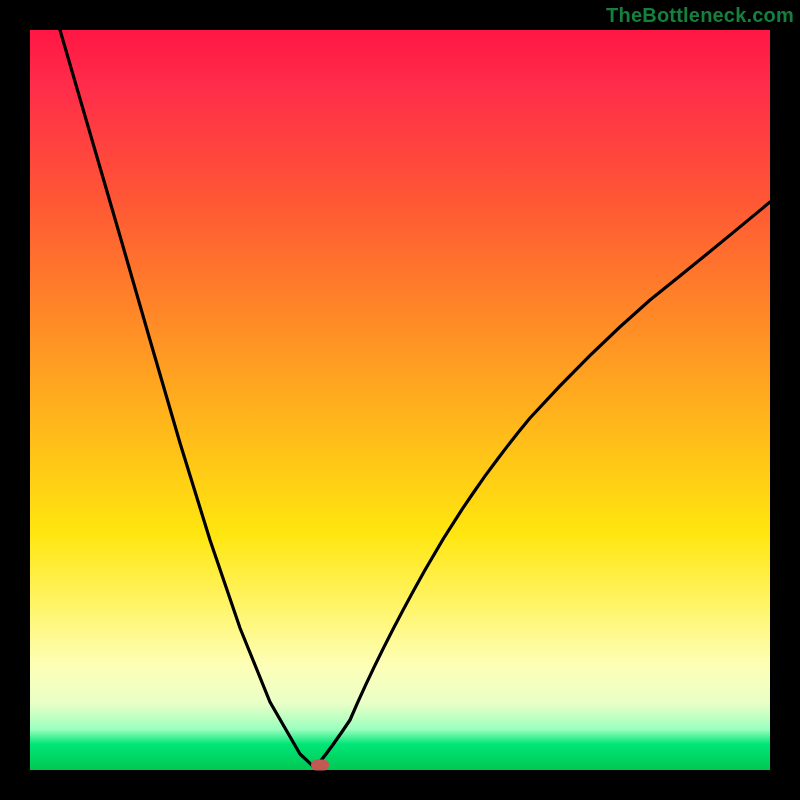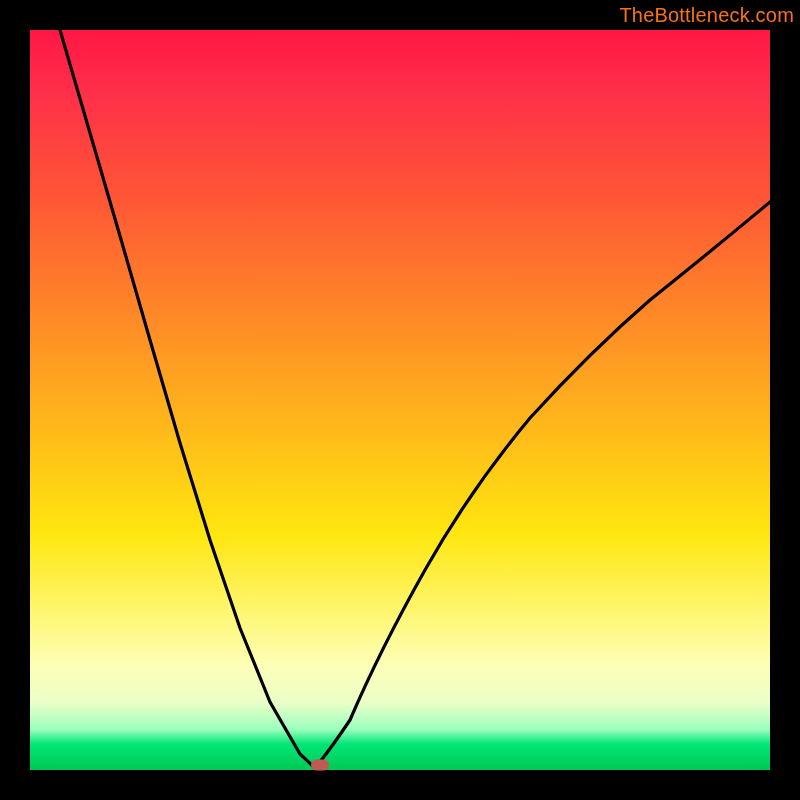--- a/index.html
+++ b/index.html
@@ -30,23 +30,23 @@
       #e9ffc7 91%,
       #9bffbe 94.5%,
       #00e676 96.5%,
       #00c853 100%
     );
   }
   .watermark {
     position: absolute;
     top: 4px;
     right: 6px;
-    color: #f97316;
+    color: #15803d;
     font-size: 20px;
-    font-weight: 400;
+    font-weight: 700;
     letter-spacing: 0.2px;
   }
   svg.curve {
     position: absolute;
     left: 0; top: 0;
     width: 100%;
     height: 100%;
   }
   .dot {
     position: absolute;

